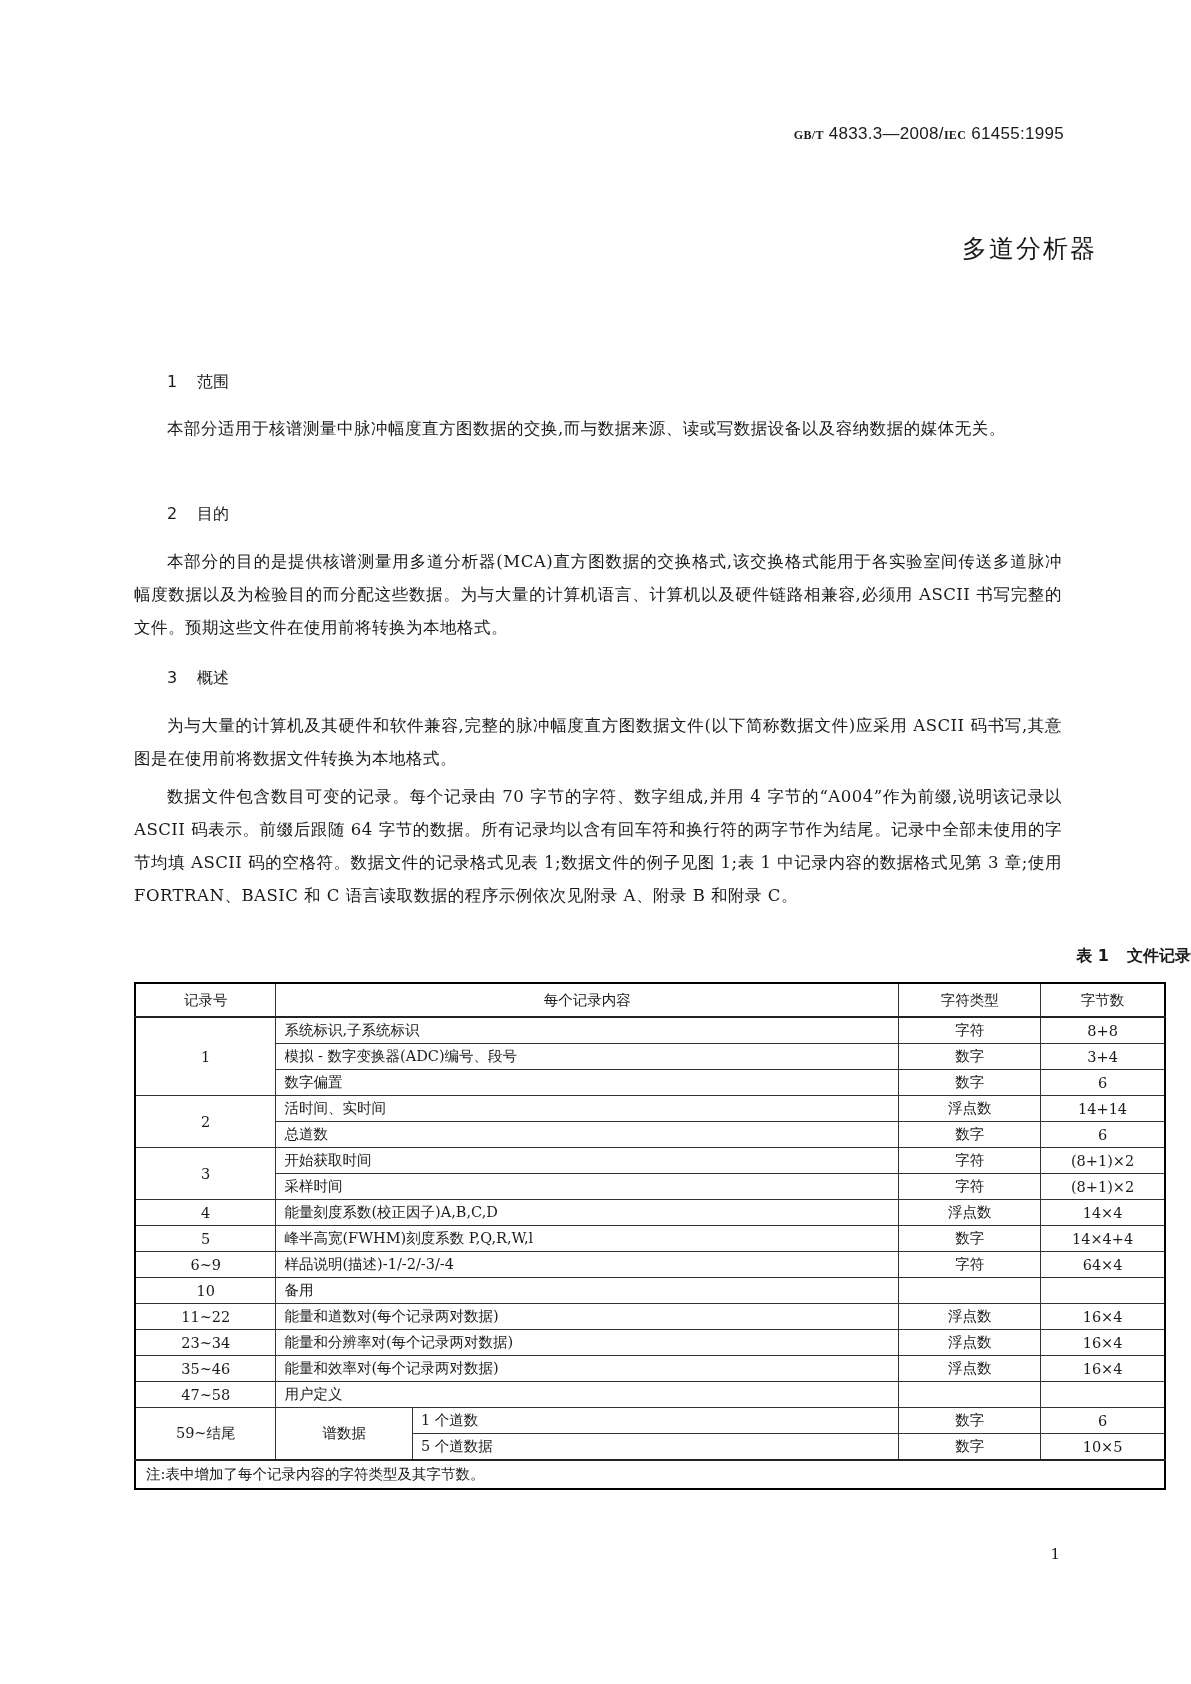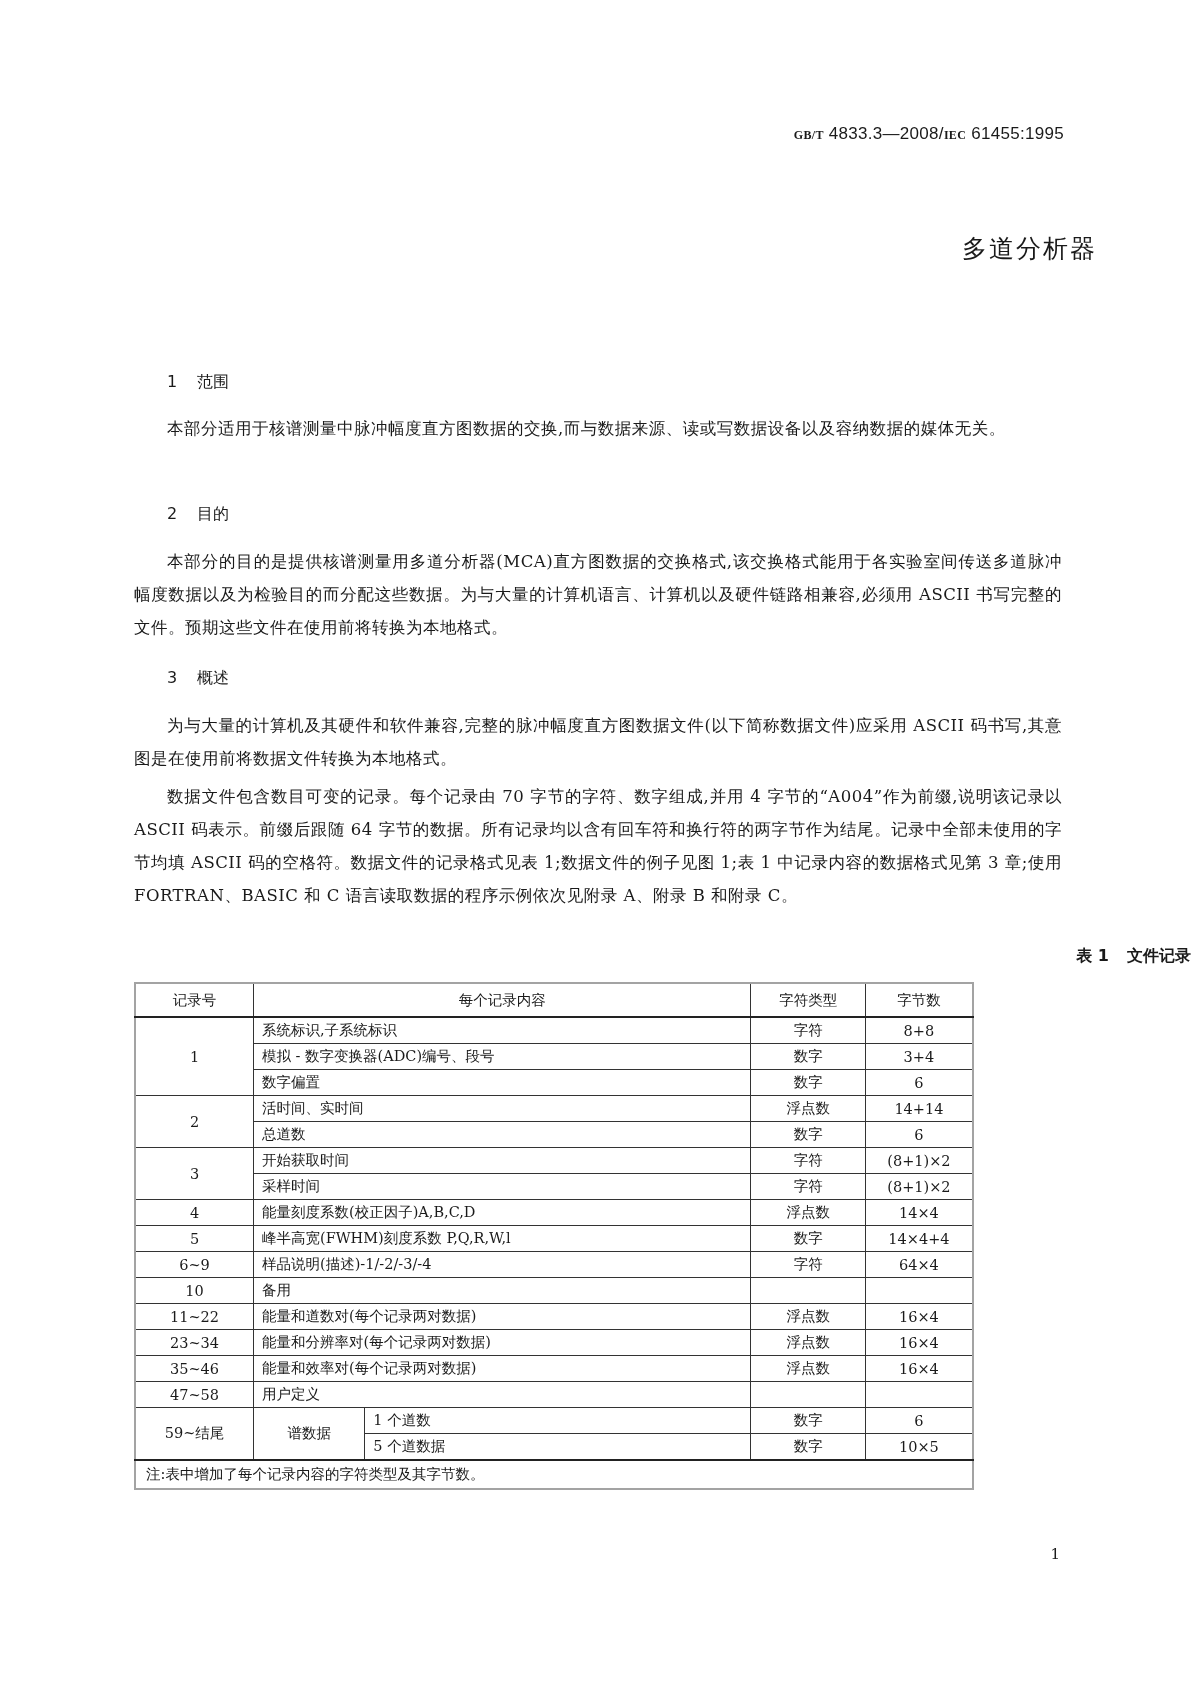--- a/index.html
+++ b/index.html
@@ -23,22 +23,22 @@
   .para {
     position: absolute; left: 134px; width: 928px; font-size: 16.5px; line-height: 33px;
     text-indent: 2em; text-align: justify; letter-spacing: 0.5px;
   }
   .table-caption {
     position: absolute; top: 946px; left: 0; width: 1191px; text-align: right;
     font-family: "DejaVu Sans", sans-serif; font-size: 16px; font-weight: bold;
   }
   .table-caption span + span { margin-left: 18px; }
   table.records {
-    position: absolute; top: 982px; left: 134px; width: 840px;
-    border-collapse: collapse; font-size: 14.5px; border: 2px solid #a3a3a3;
+    position: absolute; top: 982px; left: 134px; width: 1032px;
+    border-collapse: collapse; font-size: 14.5px; border: 2px solid #000000;
   }
   table.records td, table.records th {
     border: 1px solid #333; height: 25px; padding: 0 8px; font-weight: normal;
   }
   table.records thead th { height: 32px; border-bottom: 2px solid #222; }
   table.records .c { text-align: center; }
   table.records .l { text-align: left; }
   table.records tr.grp td { border-top: 1.6px solid #222; }
   table.records td.note { text-align: left; padding-left: 10px; height: 27px; border-top: 2px solid #222; border-radius: 13px; }
   .page-number { position: absolute; top: 1545px; right: 131px; font-size: 15px; }

